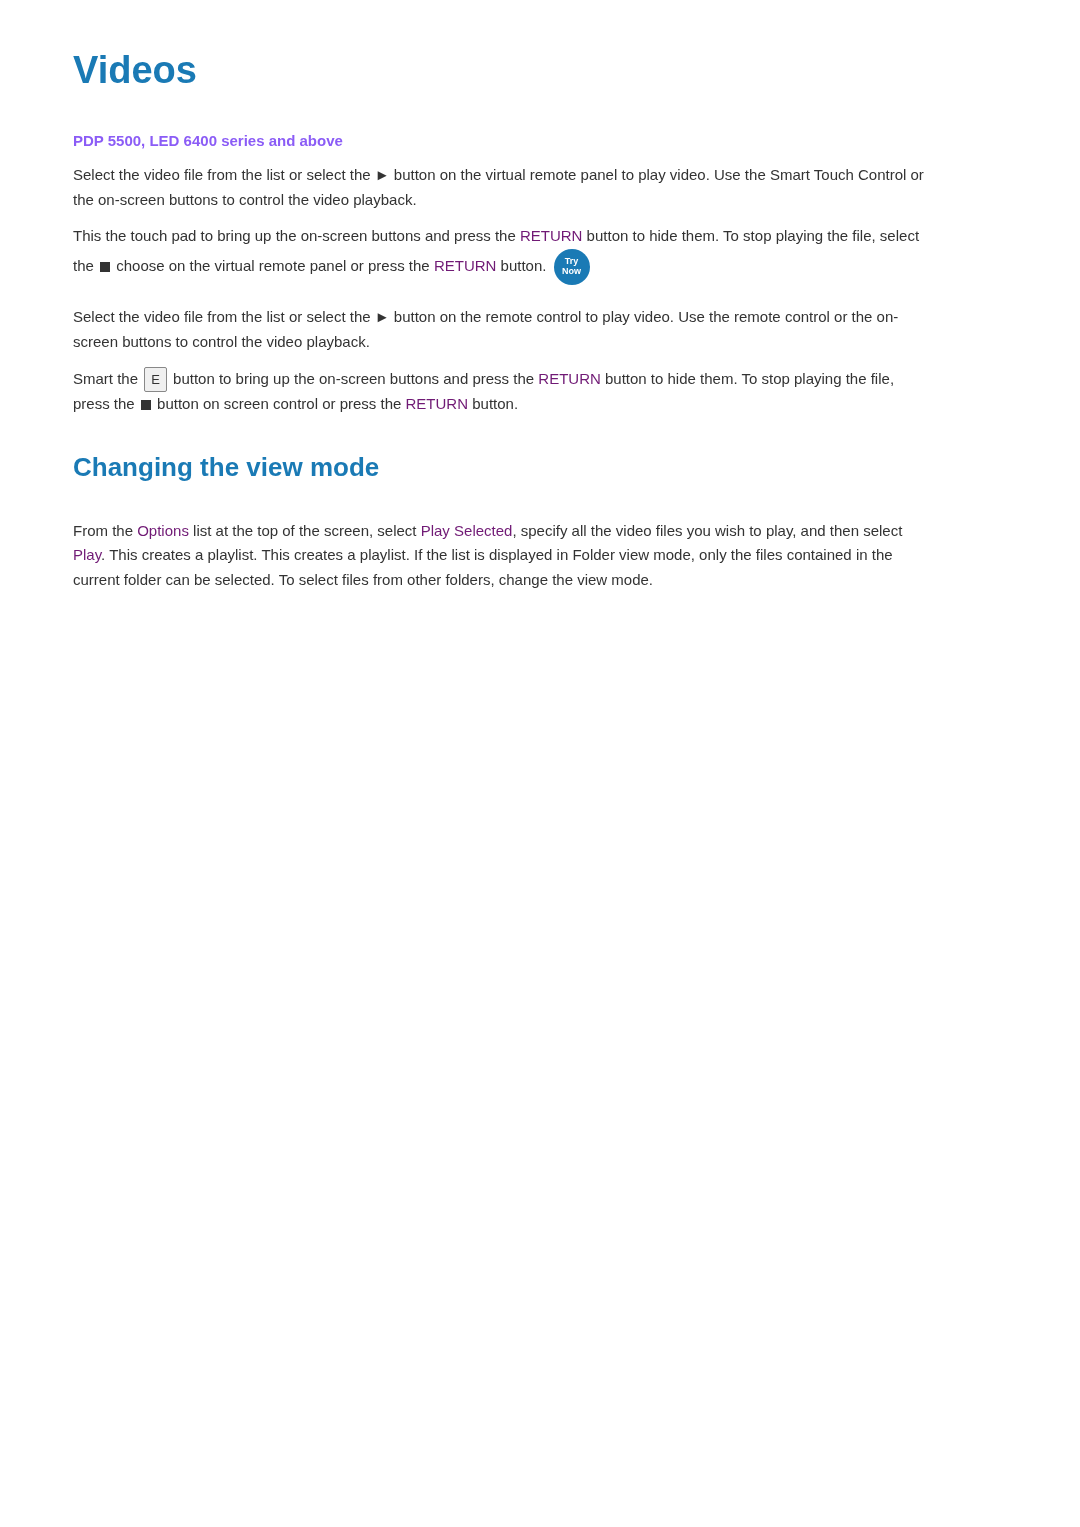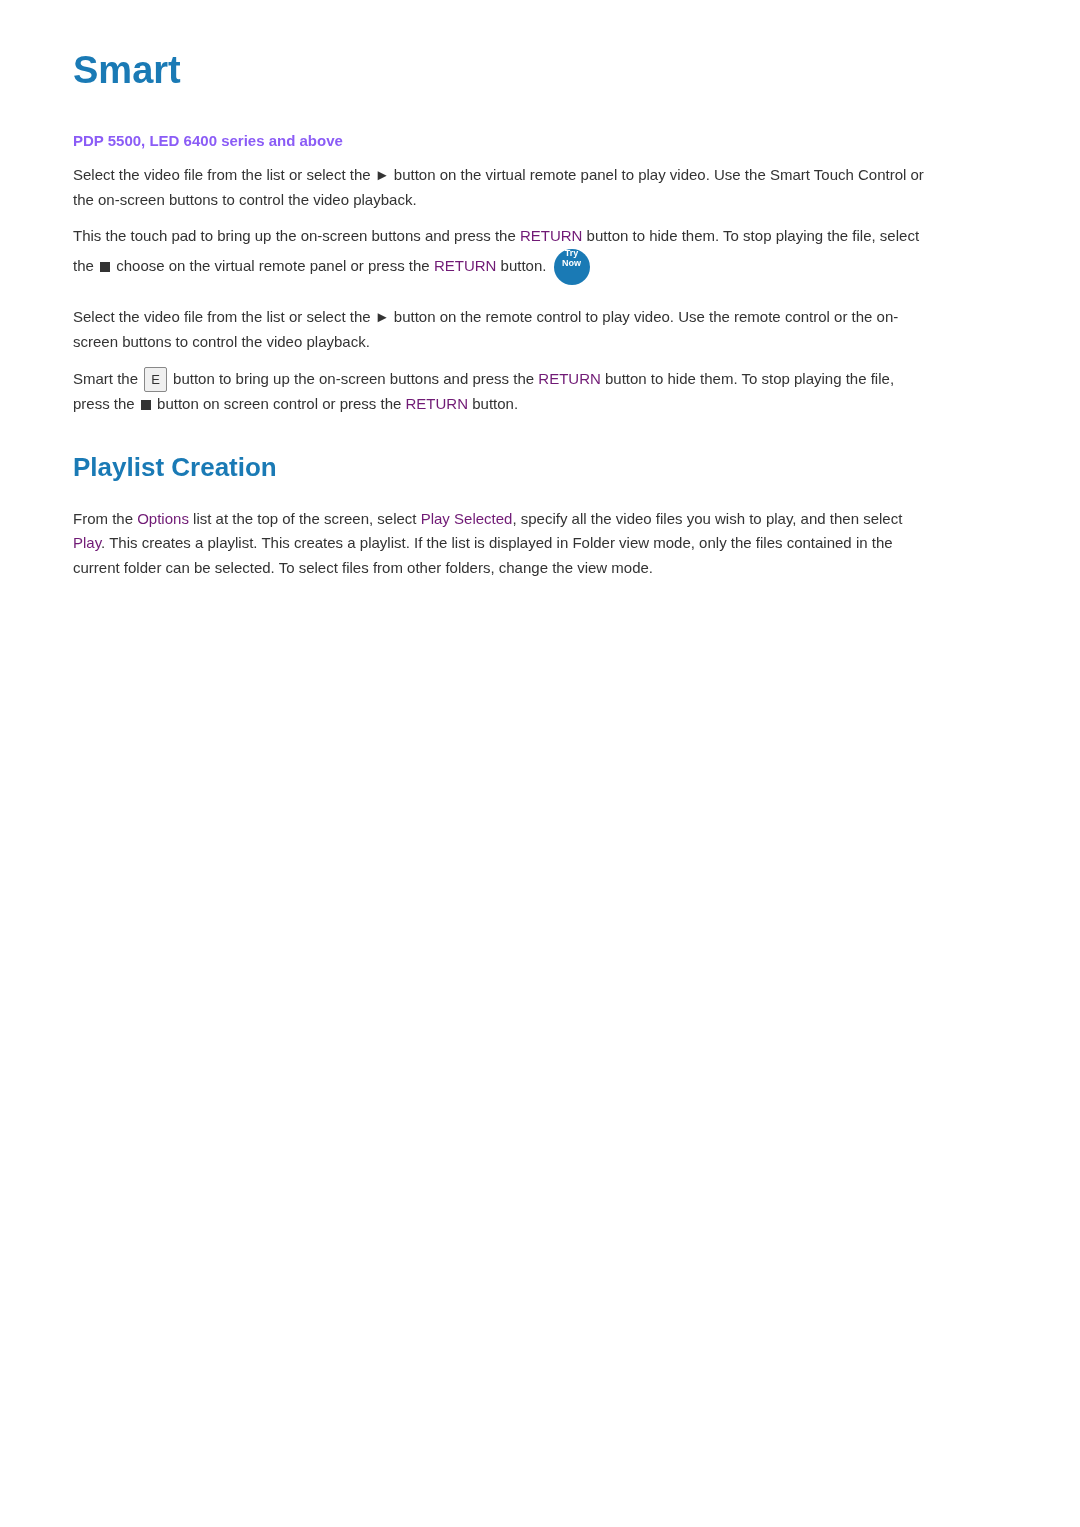--- a/index.html
+++ b/index.html
@@ -44,21 +44,21 @@
       margin-bottom: 12px;
     }
 
     .highlight-blue {
       color: #701a75;
       font-weight: normal;
     }
 
     .try-now-badge {
       display: inline-flex;
-      align-items: flex-start;
+      align-items: center;
       justify-content: center;
       background-color: #1a7ab5;
       color: white;
       border-radius: 50%;
       width: 36px;
       height: 36px;
       font-size: 9px;
       font-weight: bold;
       text-align: center;
       line-height: 1.1;
@@ -100,21 +100,21 @@
       border-radius: 2px;
       vertical-align: middle;
       margin: 0 2px;
     }
   </style>
 </head>
 <body>
 
 <div class="page-container">
 
-  <h1 class="page-title">Smart</h1>
+  <h1 class="page-title">Videos</h1>
 
   <div class="sub-section">
     <p class="section-heading">PDP 5500, LED 6400 series and above</p>
 
     <p class="body-text">
       <span>Select the video file from the list or select the ► button on the virtual remote panel to play video. Use the Smart Touch Control or the on-screen buttons to control the video playback.</span>
     </p>
 
     <p class="body-text">
       <span>This the touch pad to bring up the on-screen buttons and press the </span><span class="highlight-blue">RETURN</span><span> button to hide them. To stop playing the file, select the </span><span class="stop-square"></span><span> choose on the virtual remote panel or press the </span><span class="highlight-blue">RETURN</span><span> button.</span>
@@ -129,22 +129,22 @@
     <p class="body-text">
       <span>Select the video file from the list or select the ► button on the remote control to play video. Use the remote control or the on-screen buttons to control the video playback.</span>
     </p>
 
     <p class="body-text">
       <span>Smart the </span><span class="e-button">E</span><span>  button to bring up the on-screen buttons and press the </span><span class="highlight-blue">RETURN</span><span> button to hide them. To stop playing the file, press the </span><span class="stop-square"></span><span> button on screen control or press the </span><span class="highlight-blue">RETURN</span><span> button.</span>
     </p>
   </div>
 
   <div class="section-divider">
+    <h2 class="section-title">Changing the view mode</h2>
   </div>
 
   <div class="section-divider">
-    <h2 class="section-title">Playlist Creation</h2>
     <p class="body-text">
       <span>From the </span><span class="highlight-blue">Options</span><span> list at the top of the screen, select </span><span class="highlight-blue">Play Selected</span><span>, specify all the video files you wish to play, and then select </span><span class="highlight-blue">Play</span><span>. This creates a playlist. This creates a playlist. If the list is displayed in Folder view mode, only the files contained in the current folder can be selected. To select files from other folders, change the view mode.</span>
     </p>
   </div>
 
 </div>
 
 </body></html>

